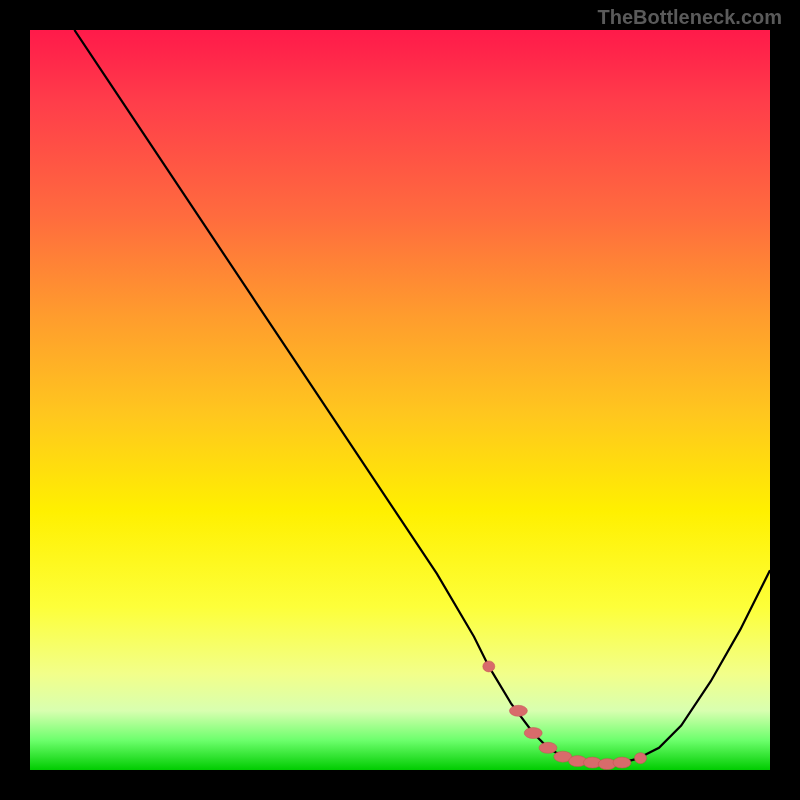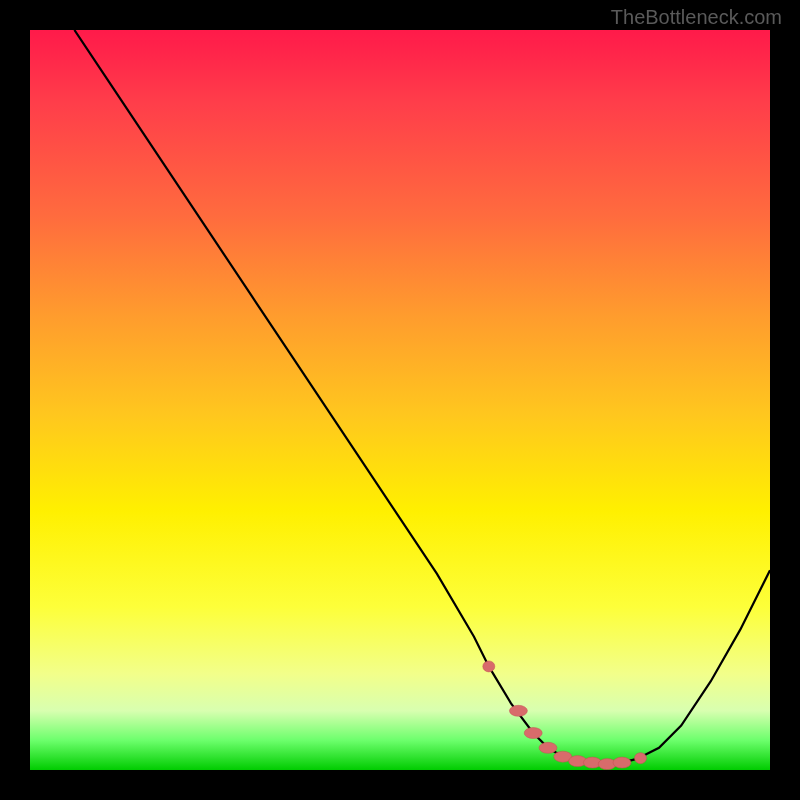--- a/index.html
+++ b/index.html
@@ -9,21 +9,21 @@
     background: #000;
     position: relative;
     font-family: Arial, sans-serif;
   }
   .watermark {
     position: absolute;
     top: 6px;
     right: 18px;
     color: #5a5a5a;
     font-size: 20px;
-    font-weight: 400;
+    font-weight: 700;
     z-index: 10;
   }
   .plot-area {
     position: absolute;
     left: 30px;
     top: 30px;
     width: 740px;
     height: 740px;
     overflow: hidden;
   }

